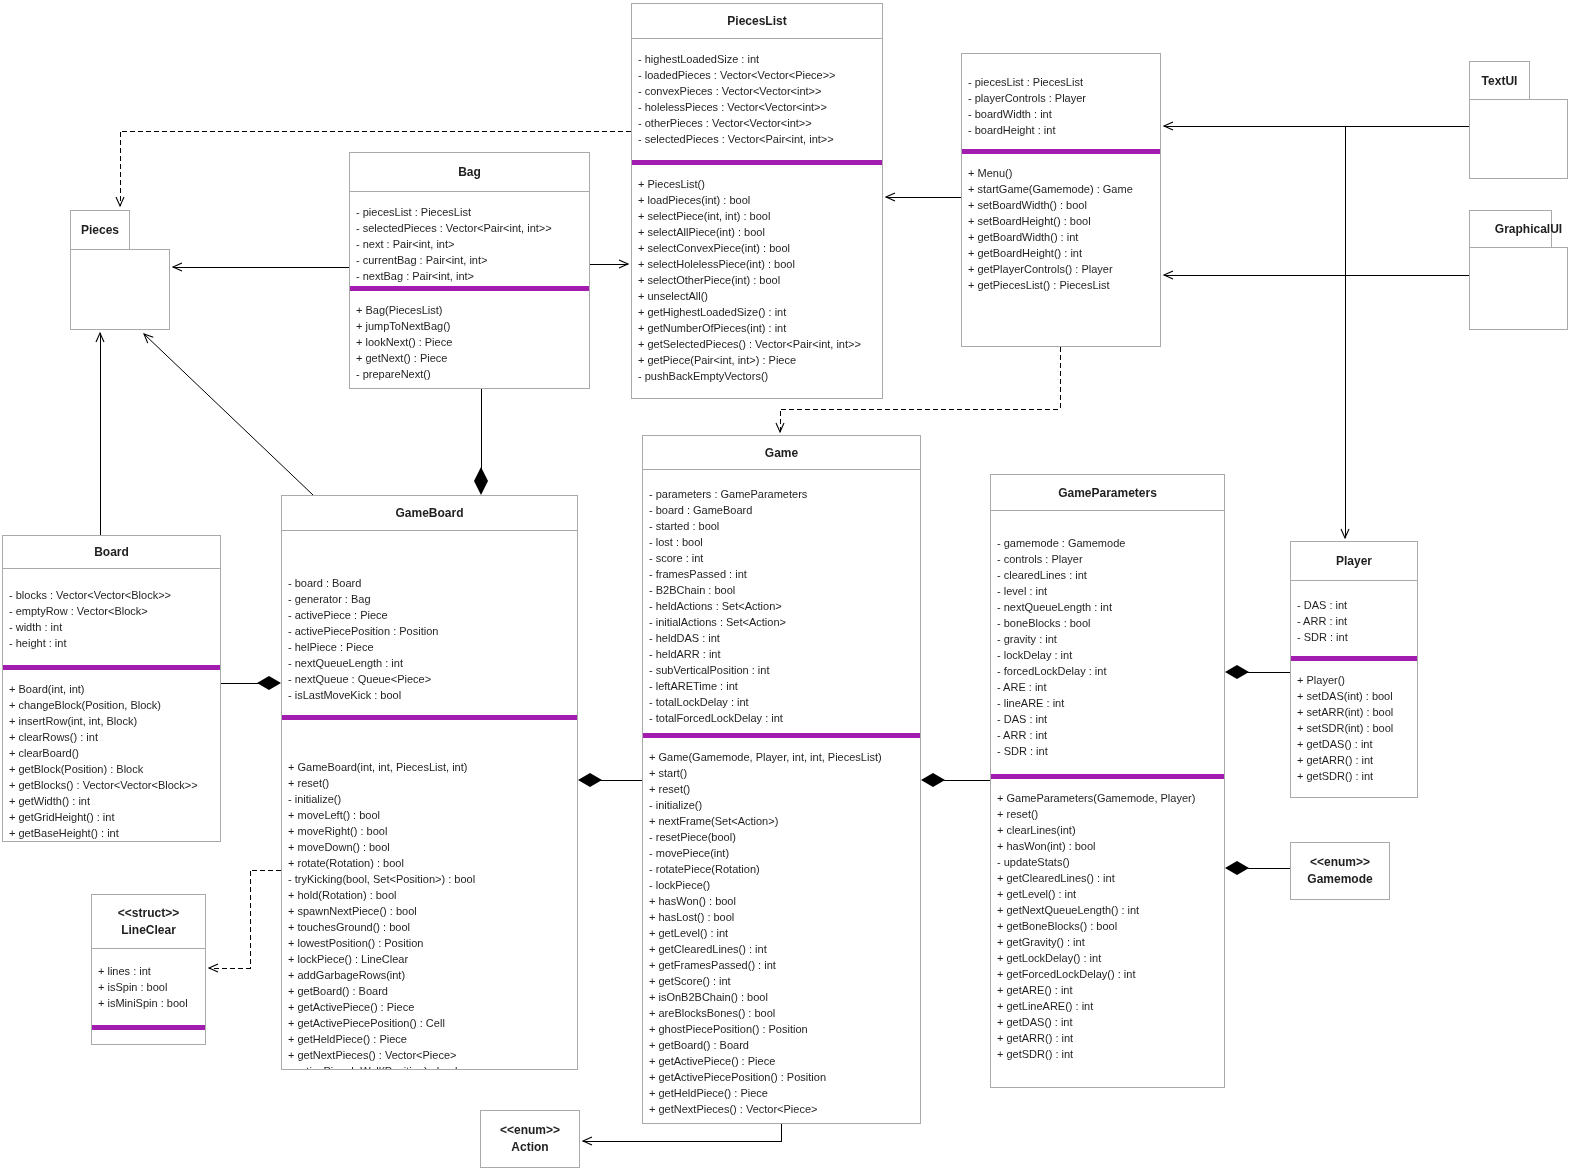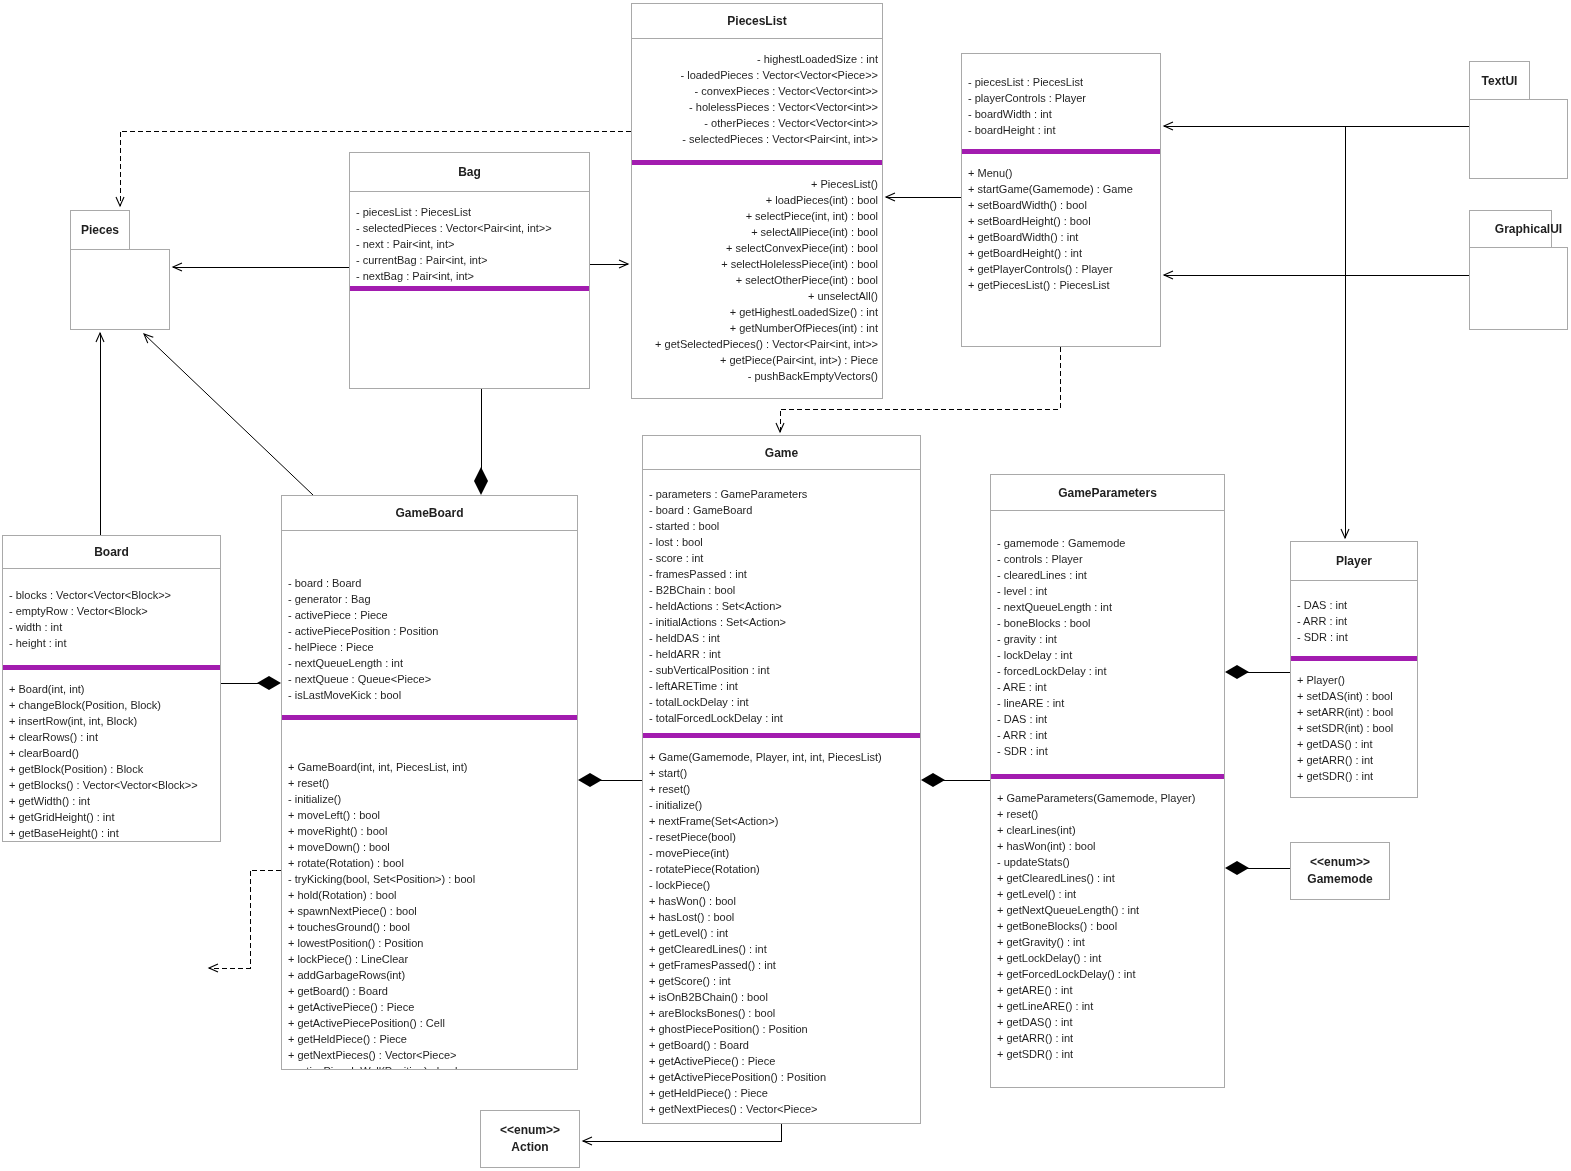--- a/index.html
+++ b/index.html
@@ -17,21 +17,21 @@
   .uml-stereo-box{position:absolute;z-index:1;background:#fff;border:1px solid #a9a9a9;
                   box-sizing:border-box;display:flex;flex-direction:column;align-items:center;
                   justify-content:center;}
   .stereo,.stereo-name{font-weight:bold;font-size:12px;line-height:17px;text-align:center;}
   .pkg-tab,.pkg-body{position:absolute;background:#fff;border:1px solid #a9a9a9;box-sizing:border-box;}
   .pkg-body{z-index:1;}
   .pkg-tab{z-index:2;display:flex;align-items:center;justify-content:center;
            font-weight:bold;font-size:12px;}
 
   
-  #box-pieceslist{left:631px;top:3px;width:252px;height:396px;text-align:right;}
+  #box-pieceslist{left:631px;top:3px;width:252px;height:396px;}
   #box-pieceslist .uml-title{height:35px;} #box-pieceslist .uml-attrs{height:126px;}
   #box-menu{left:961px;top:53px;width:200px;height:294px;}
   #box-menu .uml-title{height:38px;} #box-menu .uml-attrs{height:100px;padding-top:20px;}
   #box-bag{left:349px;top:152px;width:241px;height:237px;}
   #box-bag .uml-title{height:39px;} #box-bag .uml-attrs{height:99px;}
   #box-board{left:2px;top:535px;width:219px;height:307px;}
   #box-board .uml-title{height:33px;} #box-board .uml-attrs{height:101px;padding-top:18px;}
   #box-gameboard{left:281px;top:495px;width:297px;height:575px;gap:28px;}
   #box-gameboard .uml-title{height:35px;} #box-gameboard .uml-attrs{height:161px;padding-top:16px;}
   #box-game{left:642px;top:435px;width:279px;height:689px;}
@@ -175,20 +175,27 @@
   </div>
 
   <div class="uml-class" id="box-bag">
     <div class="uml-title">Bag</div>
     <div class="uml-attrs">
         <div class="uml-row">- piecesList : PiecesList</div>
         <div class="uml-row">- selectedPieces : Vector&lt;Pair&lt;int, int&gt;&gt;</div>
         <div class="uml-row">- next : Pair&lt;int, int&gt;</div>
         <div class="uml-row">- currentBag : Pair&lt;int, int&gt;</div>
         <div class="uml-row">- nextBag : Pair&lt;int, int&gt;</div>
+      </div>
+    <div class="uml-methods">
+        <div class="uml-row">+ Bag(PiecesList)</div>
+        <div class="uml-row">+ jumpToNextBag()</div>
+        <div class="uml-row">+ lookNext() : Piece</div>
+        <div class="uml-row">+ getNext() : Piece</div>
+        <div class="uml-row">- prepareNext()</div>
       </div>
   </div>
 
   <div class="uml-class" id="box-board">
     <div class="uml-title">Board</div>
     <div class="uml-attrs">
         <div class="uml-row">- blocks : Vector&lt;Vector&lt;Block&gt;&gt;</div>
         <div class="uml-row">- emptyRow : Vector&lt;Block&gt;</div>
         <div class="uml-row">- width : int</div>
         <div class="uml-row">- height : int</div>
@@ -341,20 +348,32 @@
         <div class="uml-row">+ Player()</div>
         <div class="uml-row">+ setDAS(int) : bool</div>
         <div class="uml-row">+ setARR(int) : bool</div>
         <div class="uml-row">+ setSDR(int) : bool</div>
         <div class="uml-row">+ getDAS() : int</div>
         <div class="uml-row">+ getARR() : int</div>
         <div class="uml-row">+ getSDR() : int</div>
       </div>
   </div>
 
+  <div class="uml-class" id="box-lineclear">
+    <div class="uml-title">
+      <div class="stereo">&lt;&lt;struct&gt;&gt;</div>
+      <div class="stereo-name">LineClear</div>
+    </div>
+    <div class="uml-attrs">
+        <div class="uml-row">+ lines : int</div>
+        <div class="uml-row">+ isSpin : bool</div>
+        <div class="uml-row">+ isMiniSpin : bool</div>
+      </div>
+    <div class="uml-methods"></div>
+  </div>
 
   <div class="uml-stereo-box" id="box-gamemode">
     <div class="stereo">&lt;&lt;enum&gt;&gt;</div>
     <div class="stereo-name">Gamemode</div>
   </div>
   <div class="uml-stereo-box" id="box-action">
     <div class="stereo">&lt;&lt;enum&gt;&gt;</div>
     <div class="stereo-name">Action</div>
   </div>
 

